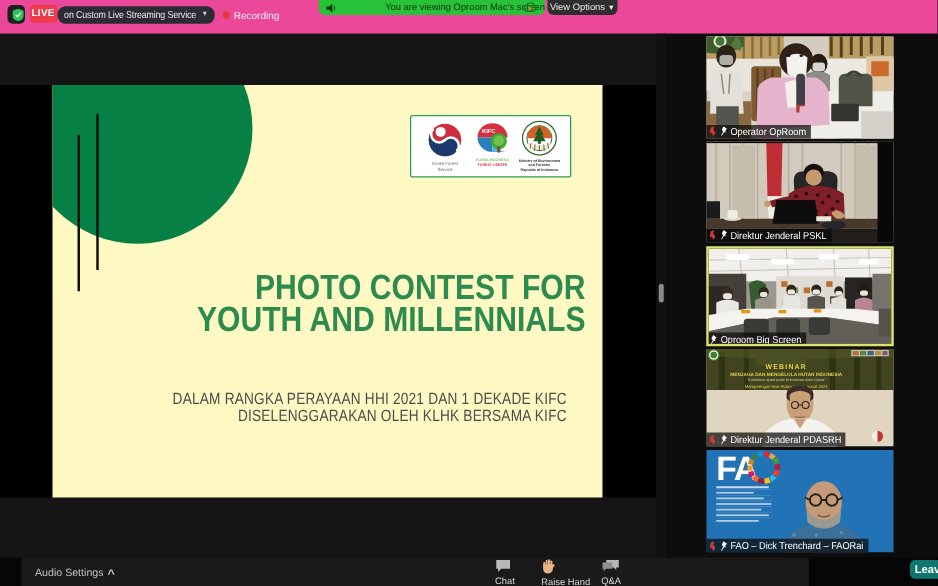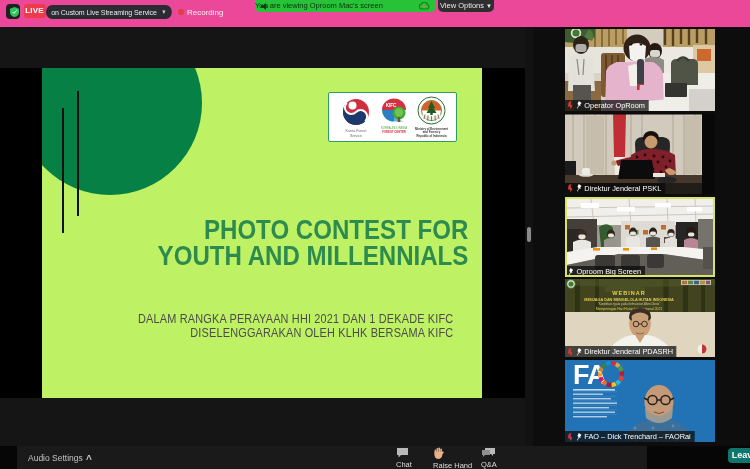--- a/index.html
+++ b/index.html
@@ -15,28 +15,28 @@
     border-radius:3px; color:#fff; font-size:8px; font-weight:bold; text-align:center; line-height:14.5px; letter-spacing:.2px;}
   #streampill { position:absolute; left:46px; top:4.5px; height:14px; background:#2b2b34; border-radius:7px;
     color:#ececec; font-size:8px; line-height:14px; padding:0 6px; letter-spacing:-0.1px; transform:scaleX(0.88); transform-origin:0 50%; }
   #streampill .caret { display:inline-block; margin-left:5px; color:#cfcfcf; font-size:6px; vertical-align:1px;}
   #recdot { position:absolute; left:178px; top:9px; width:6px; height:6px; border-radius:3px; background:#e23c42; }
   #rectext { position:absolute; left:187px; top:7.5px; color:#f2f2f2; font-size:8px; font-weight:normal; }
 
   
   #banner { position:absolute; left:255px; top:0; height:12px; display:flex; }
   #banner .green { background:#27c238; border-radius:0 0 5px 5px; width:181px; height:12px;
-     color:#0a300f; font-size:7.5px; line-height:12px; text-align:left; position:relative; }
+     color:#0a300f; font-size:7.5px; line-height:12px; text-align:right; position:relative; }
   #banner .vopt { background:#2e2e2e; border-radius:0 0 5px 5px; margin-left:2px; width:56px; height:12px;
      color:#e8e8e8; font-size:7.5px; line-height:12px; text-align:center; }
 
   
   #screen { position:absolute; left:0; top:27px; width:525px; height:419px; background:#151515; }
   #blackband { position:absolute; left:0; top:41px; width:525px; height:330px; background:#000; }
-  #slide { position:absolute; left:42px; top:41px; width:440px; height:330px; background:#bef264; overflow:hidden; }
+  #slide { position:absolute; left:42px; top:41px; width:440px; height:330px; background:#fef9c3; overflow:hidden; }
   #gcircle { position:absolute; left:-24px; top:-57px; width:184px; height:184px; border-radius:50%; background:#078045; }
   .vline { position:absolute; width:2px; background:#111; }
   #logobox { position:absolute; left:286px; top:24px; width:129px; height:50px; background:#fff;
     border:1px solid #2f9e5c; border-radius:2px; }
   #title { position:absolute; right:14px; top:148.5px; text-align:right; white-space:nowrap;
     color:#2e8b4f; font-size:28px; font-weight:bold; line-height:26.5px;
     transform:scaleX(0.86); transform-origin:100% 0; }
   #subtitle { position:absolute; right:29px; top:243.5px; text-align:right; white-space:nowrap;
     color:#4c4c4c; font-size:13px; line-height:14.5px; letter-spacing:0.2px;
     transform:scaleX(0.84); transform-origin:100% 0; }

